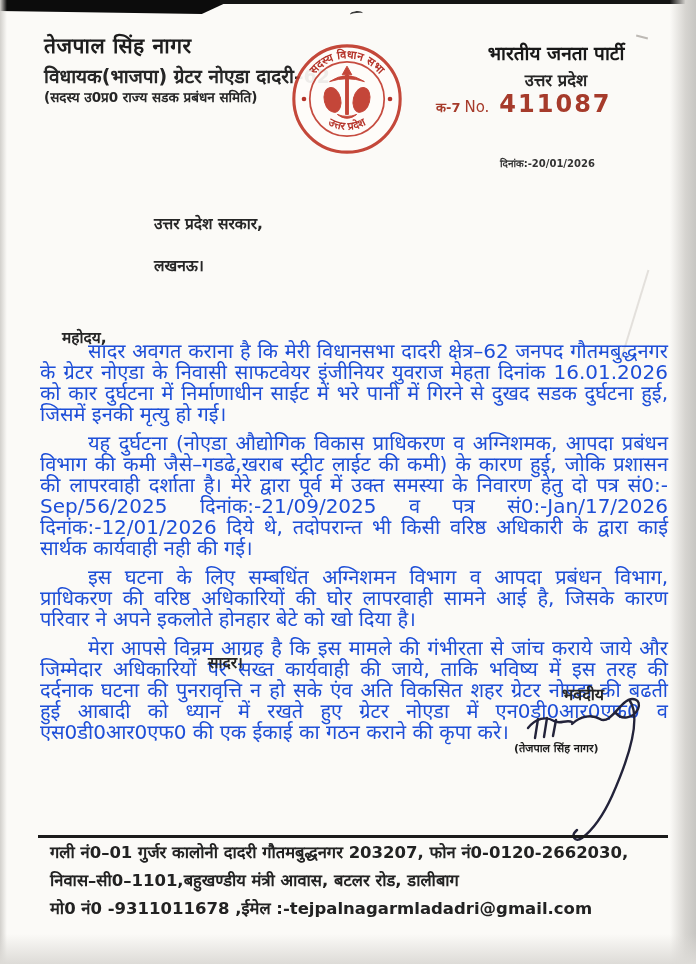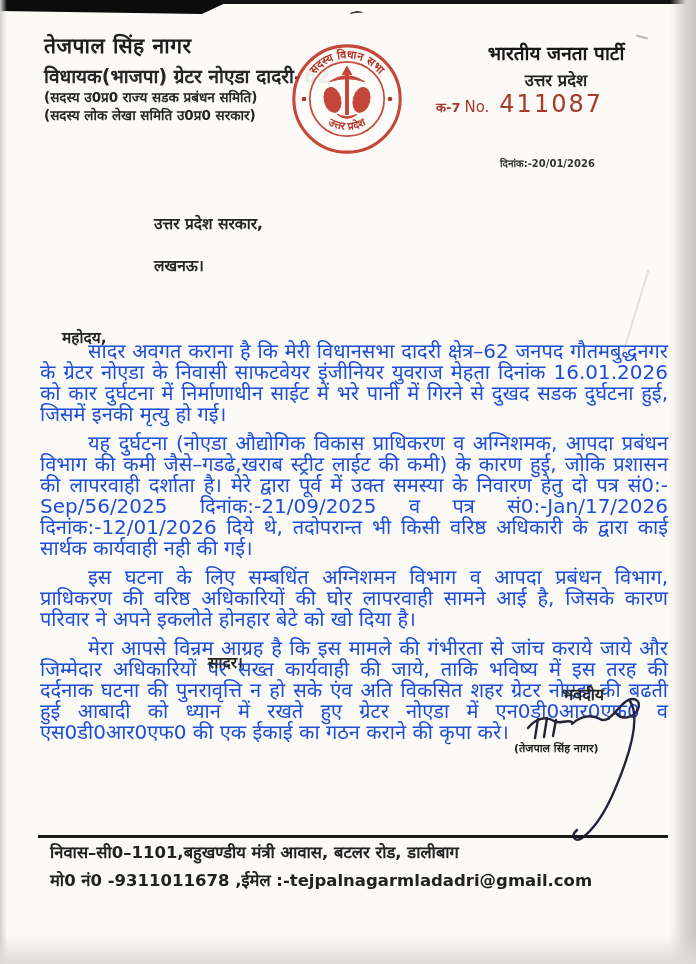--- a/index.html
+++ b/index.html
@@ -36,21 +36,21 @@
 
   .seal { position:absolute; left:289px; top:41px; width:116px; height:116px; }
 
   .party { position:absolute; left:438px; top:40px; width:236px; text-align:center; }
   .party .pname { font-size:19px; font-weight:bold; color:#181818; }
   .party .pregion { font-size:16.5px; font-weight:bold; margin-top:2px; }
 
   .serial { position:absolute; left:436px; top:90px; color:#a63b2b; white-space:nowrap; }
   .serial .pfx { font-size:13px; font-weight:bold; }
   .serial .nol { font-size:15px; margin-left:4px; }
-  .serial .num { font-size:24px; font-weight:400; letter-spacing:2px; margin-left:10px;margin-top:17px; }
+  .serial .num { font-size:24px; font-weight:700; letter-spacing:2px; margin-left:10px;margin-top:17px; }
 
   .dateline { position:absolute; left:500px; top:156px; font-size:10px; font-weight:600; color:#333; }
 
   
   .recipient { position:absolute; left:154px; top:212px; font-size:15.5px; font-weight:600; }
   .recipient div { margin-bottom:20px; }
 
   
   .salutation { position:absolute; left:62px; top:326px; font-size:15.5px; font-weight:600; }
   .bodytext { position:absolute; left:40px; top:341px; width:628px; }
@@ -79,21 +79,20 @@
   <div class="art-dash"></div>
   <div class="edge-left"></div>
   <div class="edge-right"></div>
   <div class="edge-bottom"></div>
   <div class="crease"></div>
 
   <div class="sender">
     <div class="name">तेजपाल सिंह नागर</div>
     <div class="desig">विधायक(भाजपा) ग्रेटर नोएडा दादरी–62</div>
     <div class="memb">(सदस्य उ0प्र0 राज्य सडक प्रबंधन समिति)</div>
-    <div class="memb">(सदस्य लोक लेखा समिति उ0प्र0 सरकार)</div>
   </div>
 
   <div class="seal">
     <svg viewBox="0 0 120 120" width="116" height="116">
       <circle cx="60" cy="60" r="55" fill="#fffdfa" stroke="#c0392b" stroke-width="3.2" opacity="0.92"></circle>
       <circle cx="60" cy="60" r="38.5" fill="none" stroke="#c0392b" stroke-width="1.8" opacity="0.9"></circle>
       <circle cx="15.5" cy="60" r="2.4" fill="#b5342a"></circle>
       <circle cx="104.5" cy="60" r="2.4" fill="#b5342a"></circle>
       <path id="sealArcTop" d="M 18,60 A 42,42 0 0 1 102,60" fill="none"></path>
       <path id="sealArcBottom" d="M 25,67 A 37,37 0 0 0 95,67" fill="none"></path>
@@ -149,17 +148,18 @@
         <path d="M36,26 L33,42"></path>
         <path d="M52,30 C60,22 72,20 80,25 C88,30 96,16 104,9 C112,2 122,5 118,15 C113,25 101,26 96,19"></path>
         <path d="M110,7 C122,26 108,66 92,102 C82,124 70,138 62,144 C55,149 50,142 57,136"></path>
       </g>
     </svg>
   </div>
   <div class="signatory">(तेजपाल सिंह नागर)</div>
 
   <div class="footer-rule"></div>
   <div class="footer">
+    <div>गली नं0–01 गुर्जर कालोनी दादरी गौतमबुद्धनगर 203207,  फोन नं0-0120-2662030,</div>
     <div>निवास–सी0–1101,बहुखण्डीय मंत्री आवास, बटलर रोड, डालीबाग</div>
     <div>मो0 नं0 -9311011678 ,ईमेल :-tejpalnagarmladadri@gmail.com</div>
   </div>
 
 </div>
 
 </body></html>

